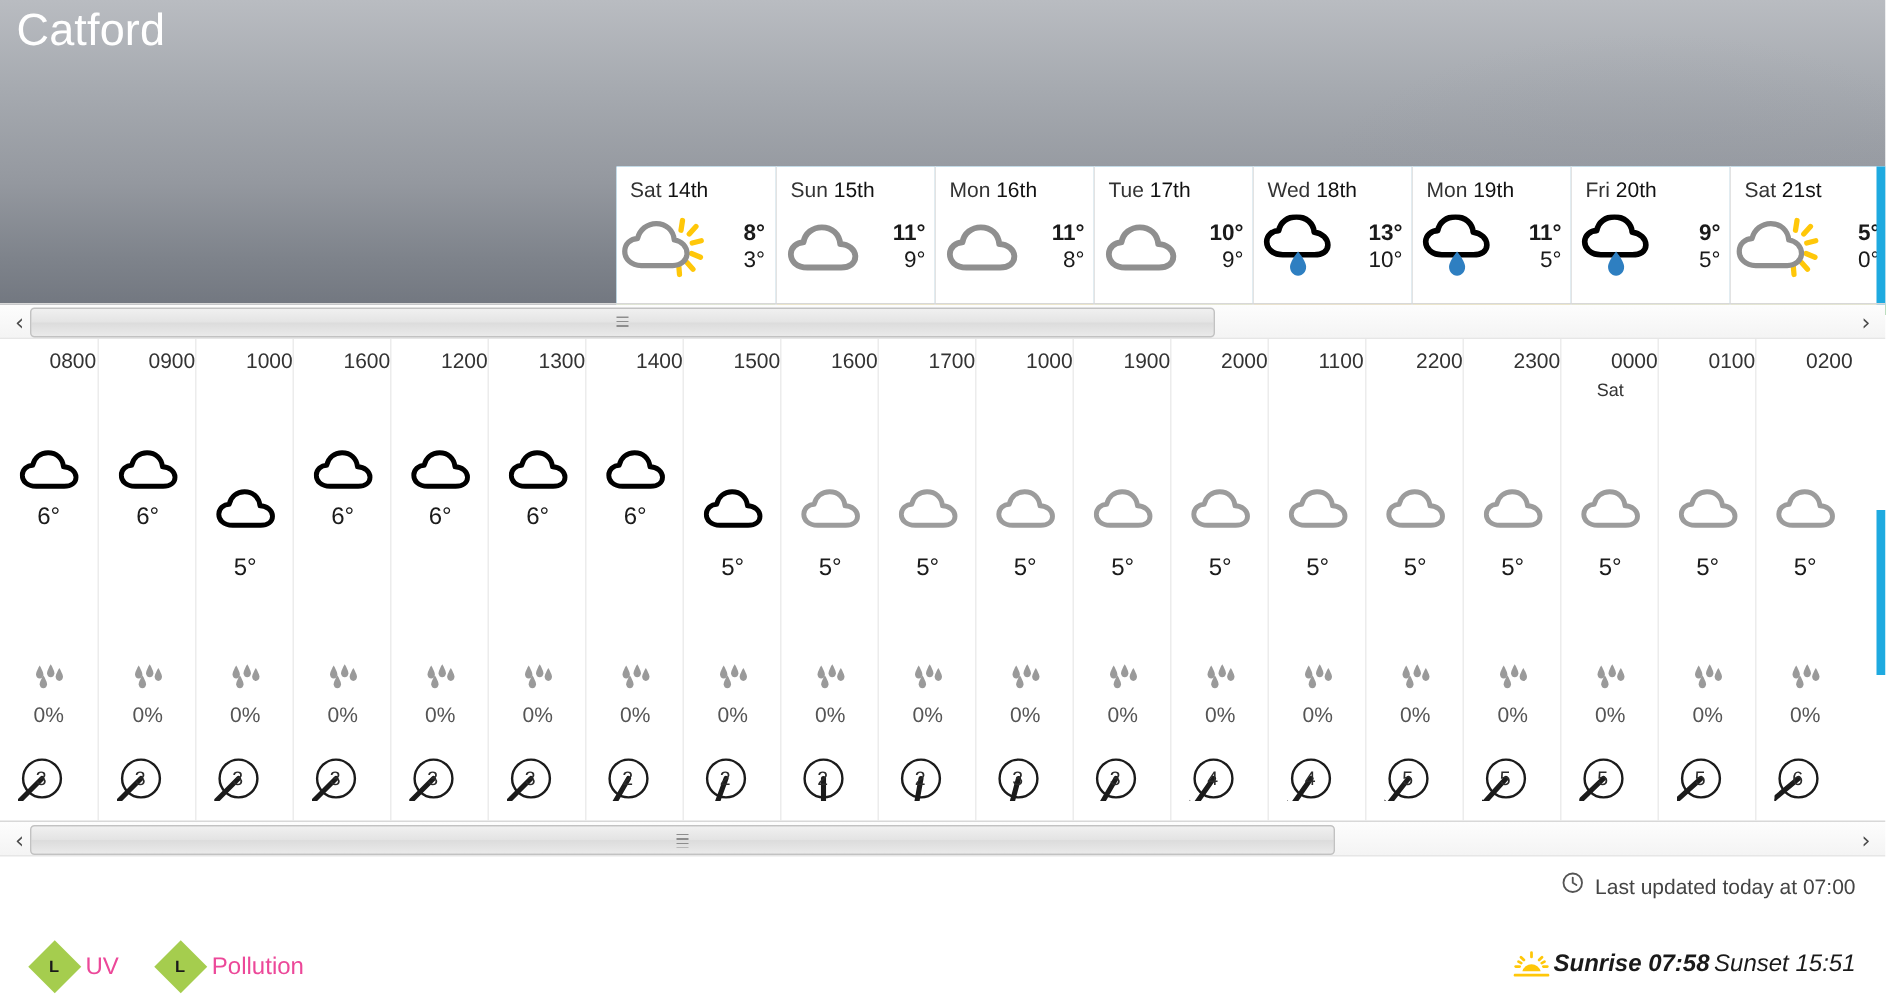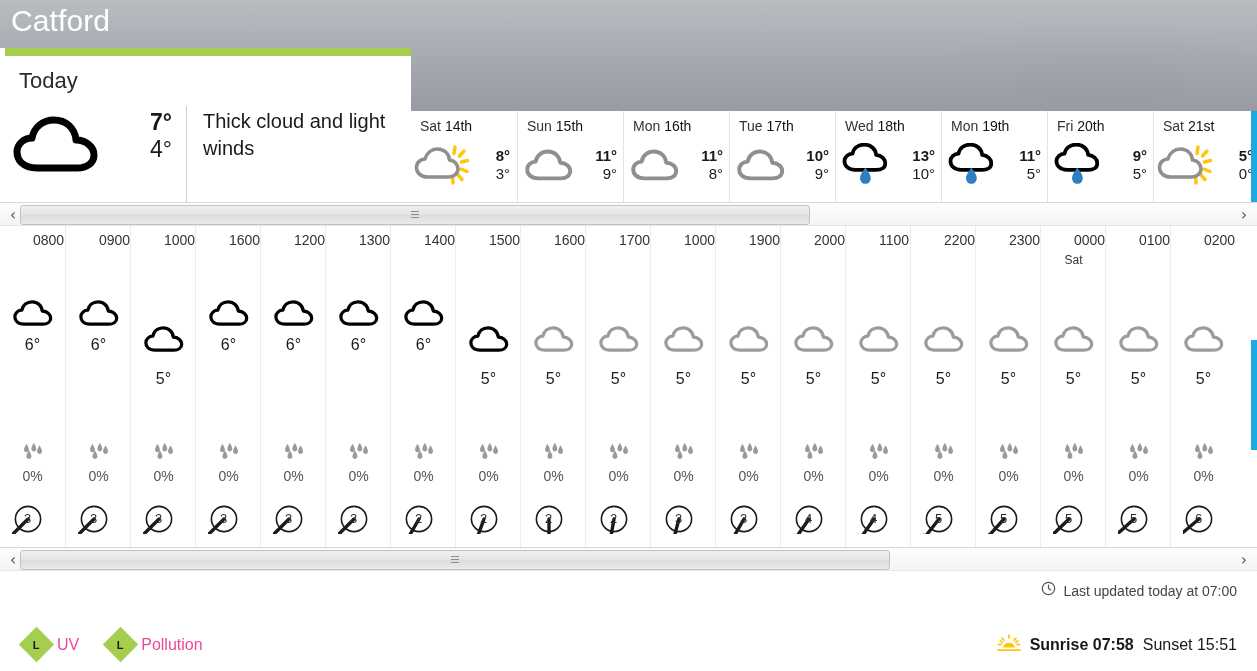--- a/index.html
+++ b/index.html
@@ -162,22 +162,22 @@
   }
 
   
   .updated {
     position: absolute; right: 20px; top: 581px;
     display: flex; align-items: flex-end; gap: 7px;
     font-size: 14px; color: #444;
   }
   .sunline {
     position: absolute; right: 20px; top: 634px;
-    display: flex; align-items: center; gap: 9px;
-    font-size: 16px; color: #1a1a1a;
+    display: flex; align-items: flex-start; gap: 3px;
+    font-size: 16px; color: #1a1a1a; font-style: italic;
   }
   .sunline .rise { font-weight: 700; }
   .sunline .set { font-weight: 400; }
 
   .legend { position: absolute; left: 24px; top: 632px; display: flex; align-items: center; gap: 29px; }
   .legend-item { display: flex; align-items: center; gap: 8px; cursor: pointer; }
   .diamond {
     width: 25px; height: 25px; transform: rotate(45deg);
     display:flex; align-items:center; justify-content:center;
   }
@@ -188,37 +188,20 @@
 </style>
 </head>
 <body>
 
 <div id="app">
 
   <div class="hero">
     <div class="hero-title">Catford</div>
   </div>
 
-  <div class="today-card">
-    <div class="today-accent"></div>
-    <div class="today-label">Today</div>
-    <div class="today-body">
-      <div class="today-icon">
-        <svg width="86" height="58" viewBox="0 0 86 58" aria-hidden="true">
-          <path d="M24 52 C10 52 4 44 4 36 C4 28 11 22 19 22 C21 11 30 4 41 4 C53 4 62 12 63 24 C73 24 81 31 81 39 C81 47 74 52 64 52 Z" fill="none" stroke="#000" stroke-width="7" stroke-linejoin="round"></path>
-        </svg>
-      </div>
-      <div class="today-temps">
-        <div class="hi">7°</div>
-        <div class="lo">4°</div>
-      </div>
-      <div class="today-divider"></div>
-      <div class="today-desc">Thick cloud and light winds</div>
-    </div>
-  </div>
 
   <div class="day-strip" id="day-strip">
       <div class="day-card">
         <div class="day-name"><span>Sat</span> <b>14th</b></div>
         <div class="day-row">
           <div class="day-icon">
             <svg width="56" height="44" viewBox="0 0 112 88">
               <g stroke="#ffc709" stroke-width="7" stroke-linecap="round">
                 <path d="M82 8 L80 21"></path>
                 <path d="M100 16 L91 26"></path>

